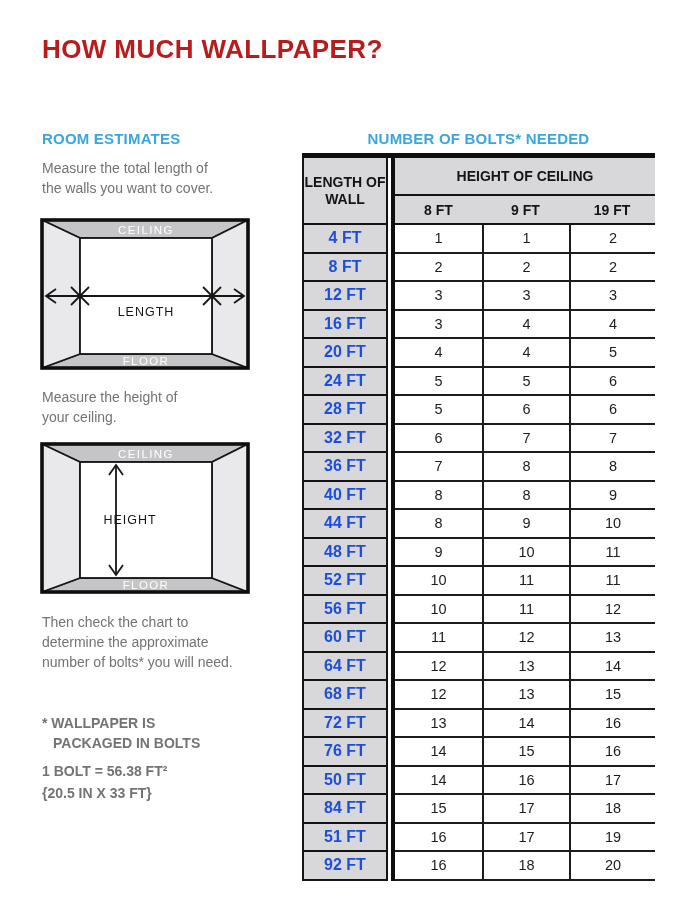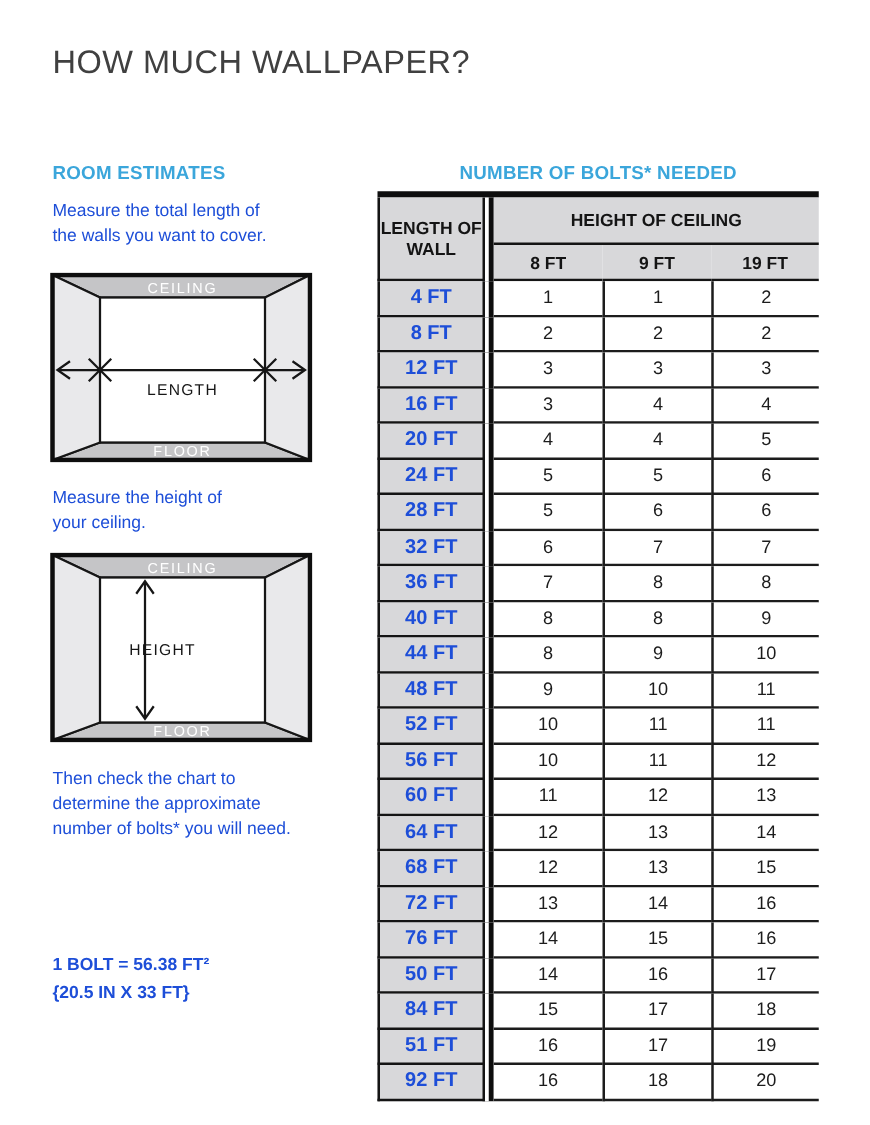--- a/index.html
+++ b/index.html
@@ -1,27 +1,27 @@
 <!DOCTYPE html>
 <html><head>
 <meta charset="utf-8">
 <style>
   * { margin:0; padding:0; box-sizing:border-box; }
   html,body { background:#ffffff; }
   body { font-family:"Liberation Sans","DejaVu Sans",sans-serif; color:#1e1e1e; }
   .page { position:relative; width:696px; height:900px; background:#fff; overflow:hidden; }
 
   .page-title { position:absolute; left:42px; top:35px; font-size:26px; line-height:28px;
-                font-weight:normal; color:#404040; letter-spacing:0.4px; }
+                font-weight:bold; color:#b91c1c; letter-spacing:0.4px; }
 
   .sec-heading { position:absolute; font-size:15px; font-weight:bold; color:#3ba6db; letter-spacing:0.2px;text-align:right; }
   .left-heading { left:42px; top:130px; }
   .table-heading { left:302px; top:130px; width:353px; text-align:center; }
 
-  .para { position:absolute; left:42px; font-size:14px; line-height:20px; color:#1d4ed8; }
+  .para { position:absolute; left:42px; font-size:14px; line-height:20px; color:#737373; }
   .p1 { top:158px; }
   .p2 { top:387px; }
   .p3 { top:612px; }
   .note { top:713px; font-weight:bold; }
   .note .indent { padding-left:11px; }
   .boltinfo { top:760px; font-weight:bold; line-height:22px; }
 
   .diagram { position:absolute; left:40px; }
   .d1 { top:218px; }
   .d2 { top:442px; }
@@ -108,20 +108,24 @@
     <text class="wlabel" x="106" y="147">FLOOR</text>
     <text class="dlabel" x="90" y="82" text-anchor="start">HEIGHT</text>
   </svg>
 
   <div class="para p3">
     <div>Then check the chart to</div>
     <div>determine the approximate</div>
     <div>number of bolts* you will need.</div>
   </div>
 
+  <div class="para note">
+    <div>* WALLPAPER IS</div>
+    <div class="indent">PACKAGED IN BOLTS</div>
+  </div>
 
   <div class="para boltinfo">
     <div>1 BOLT = 56.38 FT²</div>
     <div>{20.5 IN X 33 FT}</div>
   </div>
 
   <div class="sec-heading table-heading">NUMBER OF BOLTS* NEEDED</div>
 
   <table class="bolts-table">
     <colgroup>

